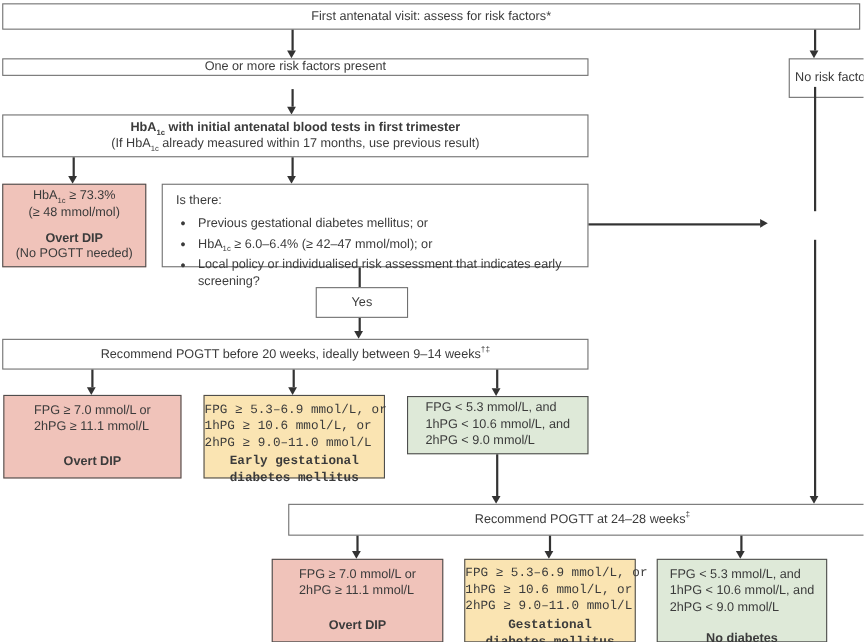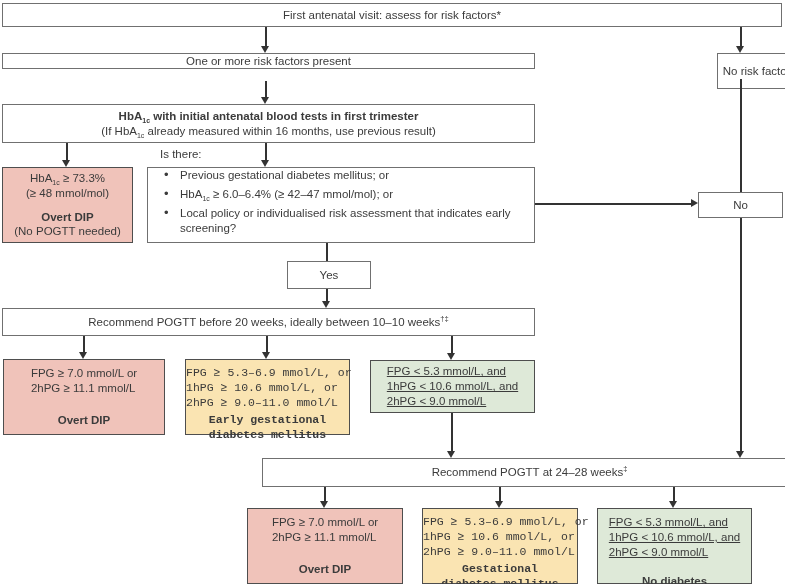--- a/index.html
+++ b/index.html
@@ -10,34 +10,34 @@
   }
   .box{
     position:absolute;box-sizing:border-box;background:#fff;
     border:1.5px solid var(--border,#707070);
     display:flex;flex-direction:column;align-items:center;justify-content:center;
     text-align:center;
   }
   .box.tinted{border:1px solid var(--border2,#4e4e4e);}
   .pink{background:var(--pink,#f0c3ba);}
   .yellow{background:var(--yellow,#fae4b2);font-family:Liberation Mono, monospace;}
-  .green{background:var(--green,#dee9d8);text-decoration:underline;}
+  .green{background:var(--green,#dee9d8);}
   .b{font-weight:bold;}
   sub{font-size:7px;line-height:0;}
   sup{font-size:7.5px;line-height:0;}
   .vline{position:absolute;width:1.5px;background:var(--line,#333);}
   .hline{position:absolute;height:1.5px;background:var(--line,#333);}
   .ah-down{position:absolute;width:0;height:0;
     border-left:4.5px solid transparent;border-right:4.5px solid transparent;
     border-top:7px solid var(--line,#333);}
   .ah-right{position:absolute;width:0;height:0;
     border-top:4.5px solid transparent;border-bottom:4.5px solid transparent;
     border-left:7px solid var(--line,#333);}
   .leftblock{width:max-content;margin:0 auto;text-align:left;}
-  .isthere{align-items:flex-start;justify-content:flex-end;text-align:left;
+  .isthere{align-items:flex-start;justify-content:space-between;text-align:left;
     padding:7px 10px 6px 12px;}
   .isthere ul{list-style:none;margin:2px 0 0 0;padding:0;}
   .isthere li{position:relative;padding-left:20px;margin-top:4px;}
   .isthere li::before{content:"\2022";position:absolute;left:4px;top:-1px;font-size:13px;}
 </style>
 </head>
 <body>
 
 <div class="canvas">
 
@@ -60,21 +60,21 @@
   <div class="vline" style="left:265px;top:81px;height:16px;"></div>
   <div class="ah-down" style="left:261px;top:97px;"></div>
 
   <div class="vline" style="left:740px;top:79px;height:113px;"></div>
 
   <div class="box" style="left:2px;top:104px;width:533px;height:39px;">
     <div class="b">
       <span>HbA</span><sub>1c</sub><span> with initial antenatal blood tests in first trimester</span>
     </div>
     <div>
-      <span>(If HbA</span><sub>1c</sub><span> already measured within 16 months, use previous result)</span>
+      <span>(If HbA</span><sub>1c</sub><span> already measured within 17 months, use previous result)</span>
     </div>
   </div>
 
   <div class="vline" style="left:66px;top:143px;height:17px;"></div>
   <div class="ah-down" style="left:62px;top:160px;"></div>
   <div class="vline" style="left:265px;top:143px;height:17px;"></div>
   <div class="ah-down" style="left:261px;top:160px;"></div>
 
   <div class="box tinted pink" style="left:2px;top:167px;width:131px;height:76px;">
     <div>
@@ -92,38 +92,35 @@
       <li>
         <span>HbA</span><sub>1c</sub><span> ≥ 6.0–6.4% (≥ 42–47 mmol/mol); or</span>
       </li>
       <li>Local policy or individualised risk assessment that indicates early screening?</li>
     </ul>
   </div>
 
   <div class="hline" style="left:535px;top:203px;width:156px;"></div>
   <div class="ah-right" style="left:691px;top:199px;"></div>
 
-  <div class="box" style="left:698px;top:192px;width:85px;height:26px;">
-    <span>No</span>
-  </div>
 
   <div class="vline" style="left:740px;top:218px;height:233px;"></div>
   <div class="ah-down" style="left:736px;top:451px;"></div>
 
   <div class="vline" style="left:326px;top:243px;height:18px;"></div>
 
   <div class="box" style="left:287px;top:261px;width:84px;height:28px;">
     <span>Yes</span>
   </div>
 
   <div class="vline" style="left:326px;top:289px;height:12px;"></div>
   <div class="ah-down" style="left:322px;top:301px;"></div>
 
   <div class="box" style="left:2px;top:308px;width:533px;height:28px;">
-    <span><span>Recommend POGTT before 20 weeks, ideally between 10–10 weeks</span><sup>†‡</sup></span>
+    <span><span>Recommend POGTT before 20 weeks, ideally between 9–14 weeks</span><sup>†‡</sup></span>
   </div>
 
   <div class="vline" style="left:83px;top:336px;height:16px;"></div>
   <div class="ah-down" style="left:79px;top:352px;"></div>
   <div class="vline" style="left:266px;top:336px;height:16px;"></div>
   <div class="ah-down" style="left:262px;top:352px;"></div>
   <div class="vline" style="left:451px;top:336px;height:17px;"></div>
   <div class="ah-down" style="left:447px;top:353px;"></div>
 
   <div class="box tinted pink" style="left:3px;top:359px;width:162px;height:76px;padding-top:6px;justify-content:flex-start;">

